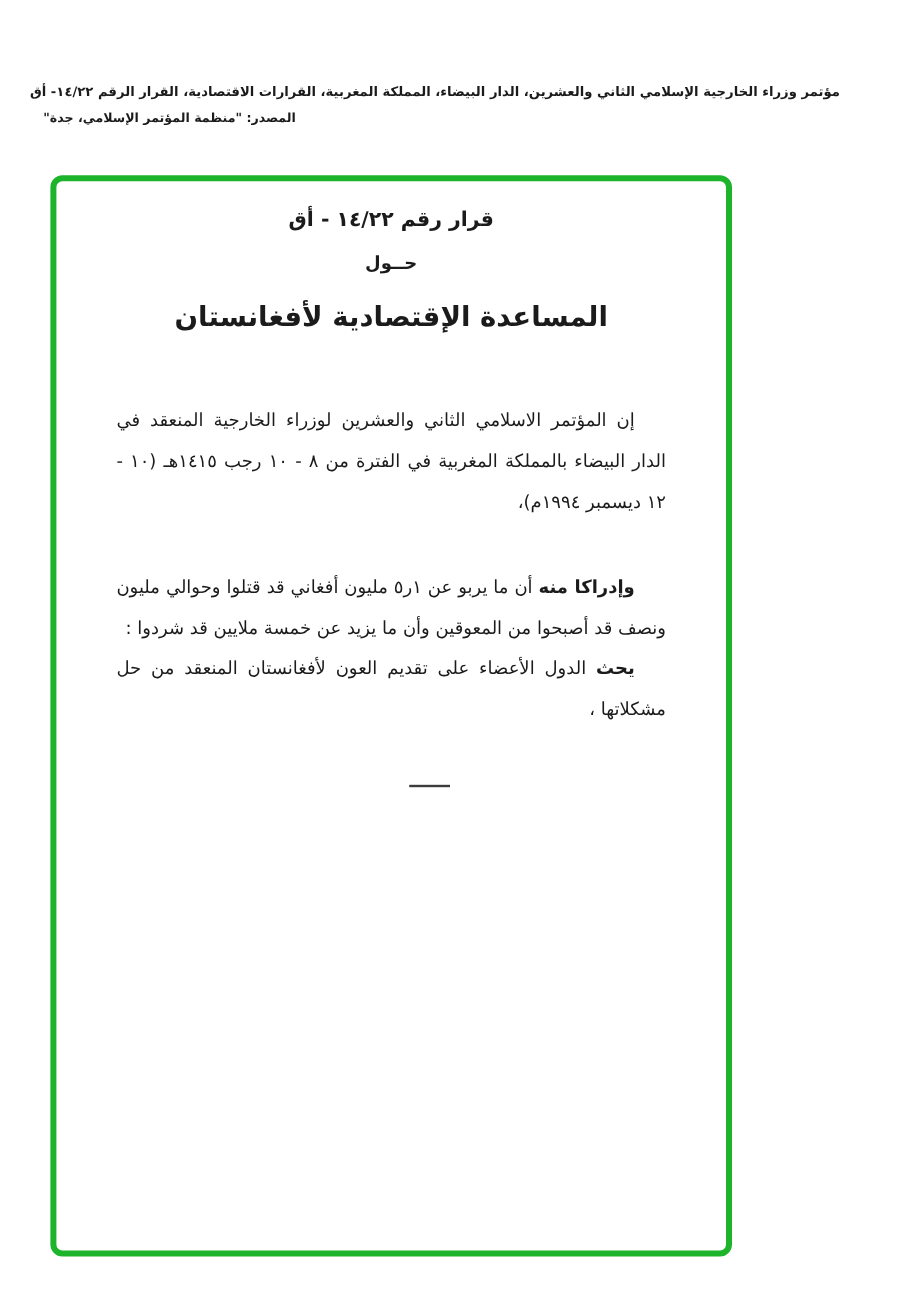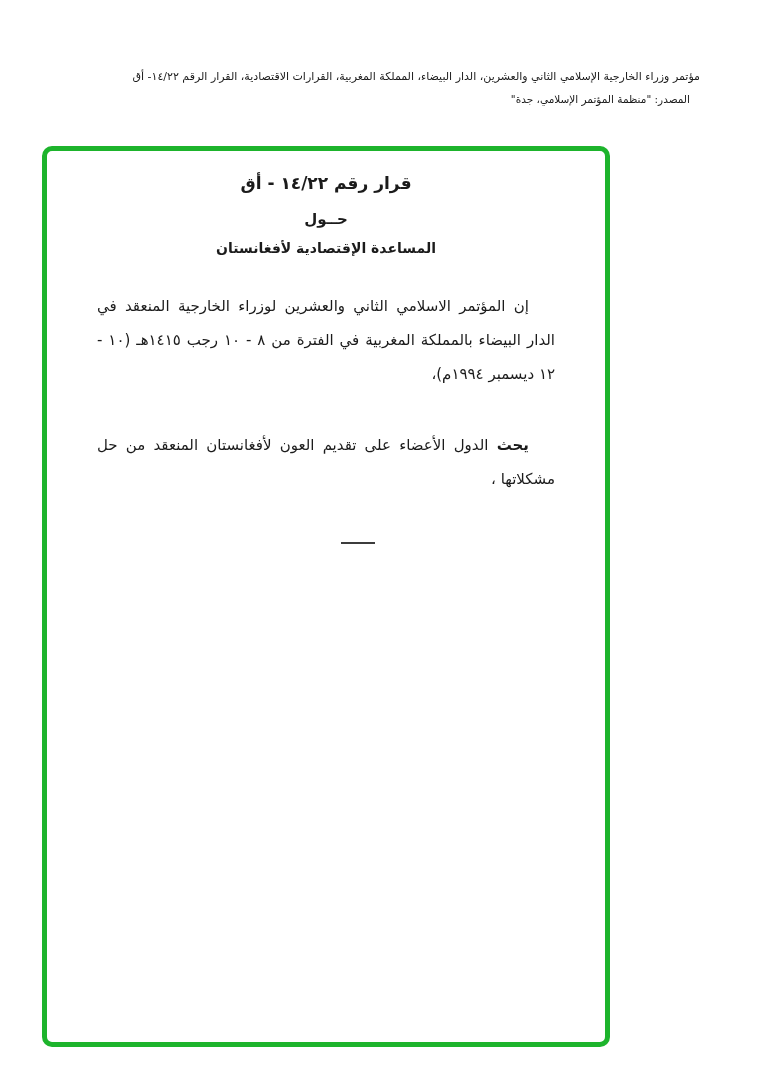--- a/index.html
+++ b/index.html
@@ -6,39 +6,39 @@
   html,body { background:#ffffff; }
   body {
     width:758px; height:1078px; position:relative; overflow:hidden;
     font-family:"DejaVu Sans", sans-serif;
     color:#1b1b1b;
   }
   .page { position:absolute; inset:0; background:#ffffff; }
 
   
   .doc-header {
-    position:absolute; top:70px; right:58px; left:23px;
-    text-align:right; font-weight:normal;
+    position:absolute; top:70px; right:58px; left:36px;
+    text-align:left; font-weight:bold;
   }
   .hdr1 { font-size:11px; white-space:nowrap; letter-spacing:0; }
   .hdr2 { font-size:10.5px; margin-top:10px; padding-left:0; padding-right:10px; }
 
   
   .green-box {
     position:absolute; top:146px; left:42px; width:568px; height:901px;
     border:5px solid var(--color-accent, #1db42c);
     border-radius:10px;
     padding:20px 50px 0 50px;
     background:#ffffff;
   }
 
   .title-block { text-align:center; }
   .res-number  { font-size:17px; font-weight:bold; line-height:24px; margin-bottom:13px; }
-  .res-about   { font-size:15px; font-weight:bold; line-height:22px; margin-bottom:6px; }
-  .res-subject { font-size:14px; font-weight:bold; line-height:24px; margin-bottom:29px; }
+  .res-about   { font-size:15px; font-weight:bold; line-height:22px; margin-bottom:23px; }
+  .res-subject { font-size:23px; font-weight:bold; line-height:24px; margin-bottom:56px; }
 
   .body-par {
     font-size:15px; line-height:34px;
     text-align:justify; text-indent:26px;
     margin:0;
   }
   .body-par.intro { margin-bottom:37px; }
   .body-par .lead { font-weight:bold; }
 
   .end-mark {
@@ -61,20 +61,21 @@
     <div class="title-block">
       <h1 class="res-number">قرار رقم ١٤/٢٢ - أق</h1>
       <div class="res-about">حــول</div>
       <h2 class="res-subject">المساعدة الإقتصادية لأفغانستان</h2>
     </div>
 
     <p class="body-par intro"><span class="lead"></span><span>إن المؤتمر الاسلامي الثاني والعشرين لوزراء الخارجية المنعقد في الدار البيضاء بالمملكة المغربية في الفترة من ٨ - ١٠ رجب ١٤١٥هـ (١٠ - ١٢ ديسمبر ١٩٩٤م)،</span></p>
 
 
 
+    <p class="body-par"><span class="lead">وإدراكا منه</span><span> أن ما يربو عن ١ر٥ مليون أفغاني قد قتلوا وحوالي مليون ونصف قد أصبحوا من المعوقين وأن ما يزيد عن خمسة ملايين قد شردوا :</span></p>
 
     <p class="body-par"><span class="lead">يحث</span><span> الدول الأعضاء على تقديم العون لأفغانستان المنعقد من حل مشكلاتها ،</span></p>
 
     <div class="end-mark"></div>
 
   </section>
 
 </div>
 
 </body></html>

